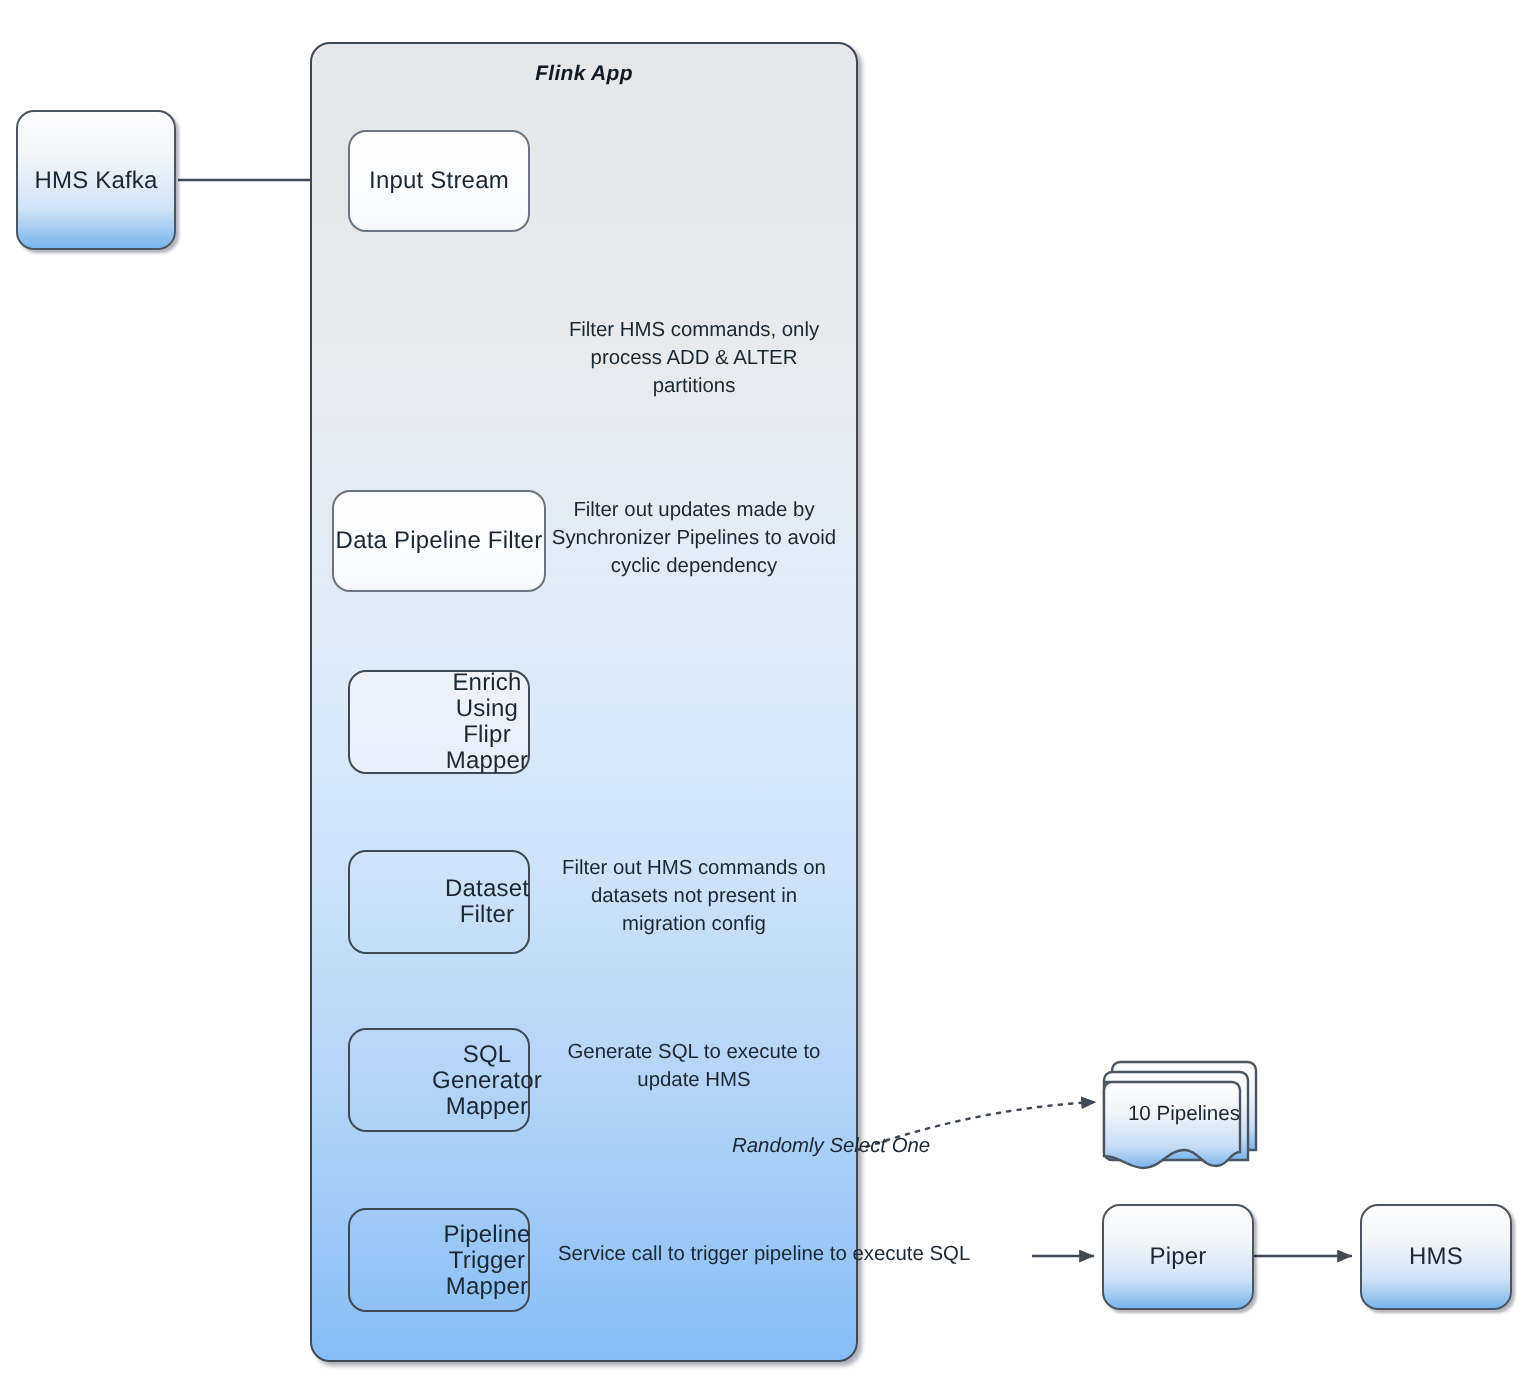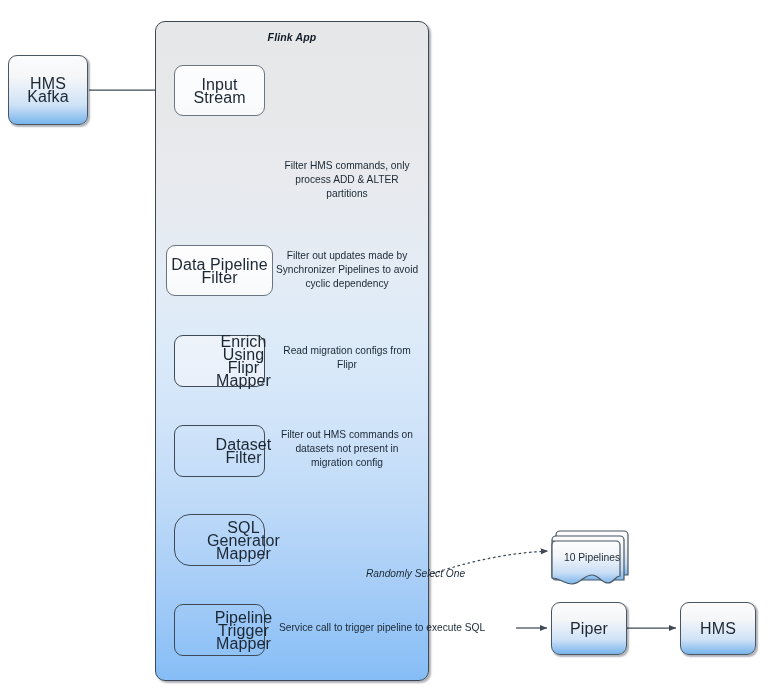--- a/index.html
+++ b/index.html
@@ -29,21 +29,21 @@
   .node {
     position: absolute;
     box-sizing: border-box;
     border: 1.2px solid #4a5560;
     border-radius: 9px;
     display: flex;
     align-items: center;
     justify-content: center;
     text-align: center;
     color: #1b2733;
-    font-size: 16px;
+    font-size: 12px;
     line-height: 13px;
     letter-spacing: 0.1px;
     z-index: 5;
   }
   .node-grad {
     background: linear-gradient(to bottom, #fcfcfd 0%, #f4f6f8 32%, #cfe2f7 72%, #78b4ec 100%);
     box-shadow: 1.5px 1.5px 1.5px rgba(20,30,45,0.33);
   }
   .node-clear {
     background: transparent;
@@ -186,21 +186,21 @@
 
   <div class="node node-clear" style="left:174px; top:335px; width:91px; height:52px;
        background:linear-gradient(to bottom,#eef3fa 0%,#e9f0fa 100%);">
     <span>Enrich Using Flipr Mapper</span>
   </div>
 
   <div class="node node-clear" style="left:174px; top:425px; width:91px; height:52px;">
     <span>Dataset Filter</span>
   </div>
 
-  <div class="node node-clear" style="left:174px; top:514px; width:91px; height:52px;border-radius:16px;">
+  <div class="node node-clear" style="left:174px; top:514px; width:91px; height:52px;">
     <span>SQL Generator Mapper</span>
   </div>
 
   <div class="node node-clear" style="left:174px; top:604px; width:91px; height:52px;">
     <span>Pipeline Trigger Mapper</span>
   </div>
 
   <div id="pipelines-label">
     <span>10 Pipelines</span>
   </div>
@@ -210,22 +210,22 @@
   </div>
 
   <div class="node node-grad" style="left:680px; top:602px; width:76px; height:53px;">
     <span>HMS</span>
   </div>
 
   <div class="annotation" style="left:275px; top:159px; width:144px;">Filter HMS commands, only process ADD &amp; ALTER partitions</div>
 
   <div class="annotation" style="left:275px; top:249px; width:144px;">Filter out updates made by Synchronizer Pipelines to avoid cyclic dependency</div>
 
-  <div class="annotation" style="left:277px; top:344px; width:140px;">Read migration configs from Flipr</div>
 
   <div class="annotation" style="left:275px; top:428px; width:144px;">Filter out HMS commands on datasets not present in migration config</div>
 
+  <div class="annotation" style="left:277px; top:520px; width:140px;">Generate SQL to execute to update HMS</div>
 
   <div class="edge-label" style="left:366px; top:568px;font-style:italic;">Randomly Select One</div>
 
   <div class="edge-label" style="left:279px; top:622px;">Service call to trigger pipeline to execute SQL</div>
 
 </div>
 
 </body></html>

